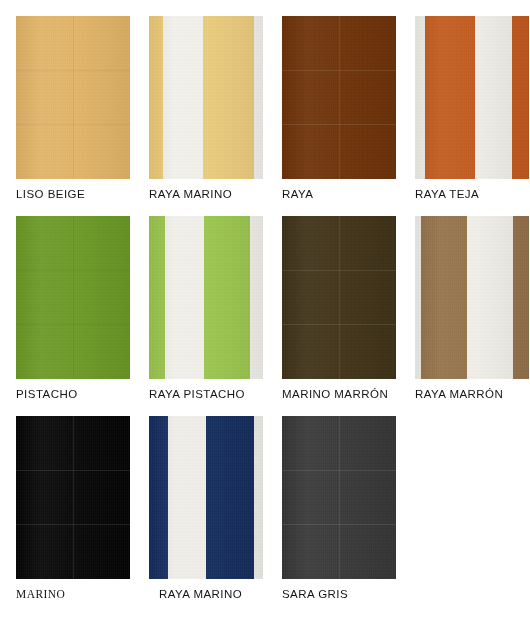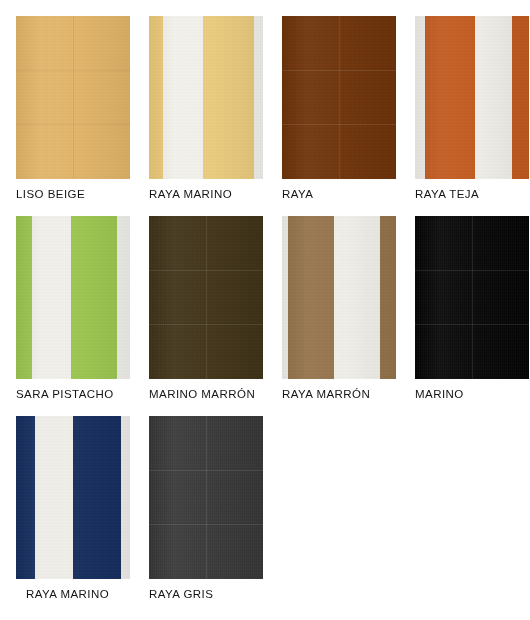--- a/index.html
+++ b/index.html
@@ -173,31 +173,44 @@
           <span style="left: 53%; width: 32%; background: rgb(239, 238, 233);"></span>
           <span style="left: 85%; width: 15%; background: rgb(194, 90, 30);"></span>
         </div>
         <div class="chip-texture"></div>
         <div class="chip-shade"></div>
       </div>
       <div class="swatch-label" style="color: rgb(20, 20, 20);">RAYA TEJA</div>
     </div>
     <div class="swatch-cell">
       <div class="swatch-chip">
+        <div class="chip-fill" style="background: rgb(107, 154, 37);"></div>
+        <div class="chip-grout light">
+          <i class="h" style="top: 33%;"></i>
+          <i class="h" style="top: 66%;"></i>
+          <i class="v" style="left: 50%;"></i>
+        </div>
+        <div class="chip-texture"></div>
+        <div class="chip-shade"></div>
+      </div>
+      <div class="swatch-label" style="color: rgb(20, 20, 20);">PISTACHO</div>
+    </div>
+    <div class="swatch-cell">
+      <div class="swatch-chip">
         <div class="chip-fill" style="background: rgb(241, 240, 235);"></div>
         <div class="chip-stripes">
           <span style="left: 0%; width: 14%; background: rgb(155, 198, 79);"></span>
           <span style="left: 14%; width: 34%; background: rgb(241, 240, 235);"></span>
           <span style="left: 48%; width: 41%; background: rgb(155, 198, 79);"></span>
           <span style="left: 89%; width: 11%; background: rgb(241, 240, 235);"></span>
         </div>
         <div class="chip-texture"></div>
         <div class="chip-shade"></div>
       </div>
-      <div class="swatch-label" style="color: rgb(20, 20, 20);">SARA PISTACHO</div>
+      <div class="swatch-label" style="color: rgb(20, 20, 20);">RAYA PISTACHO</div>
     </div>
     <div class="swatch-cell">
       <div class="swatch-chip">
         <div class="chip-fill" style="background: rgb(64, 50, 24);"></div>
         <div class="chip-grout dark">
           <i class="h" style="top: 33%;"></i>
           <i class="h" style="top: 66%;"></i>
           <i class="v" style="left: 50%;"></i>
         </div>
         <div class="chip-texture"></div>
@@ -223,21 +236,21 @@
       <div class="swatch-chip">
         <div class="chip-fill" style="background: rgb(6, 6, 6);"></div>
         <div class="chip-grout dark">
           <i class="h" style="top: 33%;"></i>
           <i class="h" style="top: 66%;"></i>
           <i class="v" style="left: 50%;"></i>
         </div>
         <div class="chip-texture"></div>
         <div class="chip-shade"></div>
       </div>
-      <div class="swatch-label" style="color: rgb(20, 20, 20);">MARINO</div>
+      <div class="swatch-label" style="color: rgb(20, 20, 20); font-family: Liberation Serif, serif;">MARINO</div>
     </div>
     <div class="swatch-cell">
       <div class="swatch-chip">
         <div class="chip-fill" style="background: rgb(239, 238, 233);"></div>
         <div class="chip-stripes">
           <span style="left: 0%; width: 17%; background: rgb(21, 45, 94);"></span>
           <span style="left: 17%; width: 33%; background: rgb(239, 238, 233);"></span>
           <span style="left: 50%; width: 42%; background: rgb(21, 45, 94);"></span>
           <span style="left: 92%; width: 8%; background: rgb(239, 238, 233);"></span>
         </div>
@@ -250,15 +263,15 @@
       <div class="swatch-chip">
         <div class="chip-fill" style="background: rgb(56, 56, 56);"></div>
         <div class="chip-grout dark">
           <i class="h" style="top: 33%;"></i>
           <i class="h" style="top: 66%;"></i>
           <i class="v" style="left: 50%;"></i>
         </div>
         <div class="chip-texture"></div>
         <div class="chip-shade"></div>
       </div>
-      <div class="swatch-label" style="color: rgb(20, 20, 20);">RAYA GRIS</div>
+      <div class="swatch-label" style="color: rgb(20, 20, 20);">SARA GRIS</div>
     </div>
   </div>
 
 </body></html>

